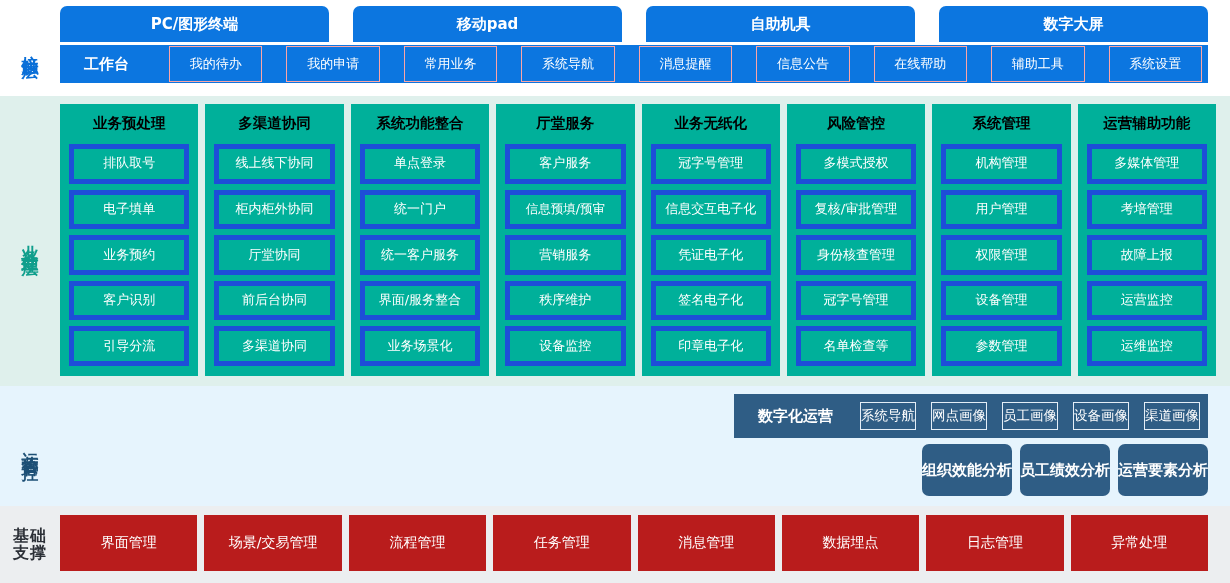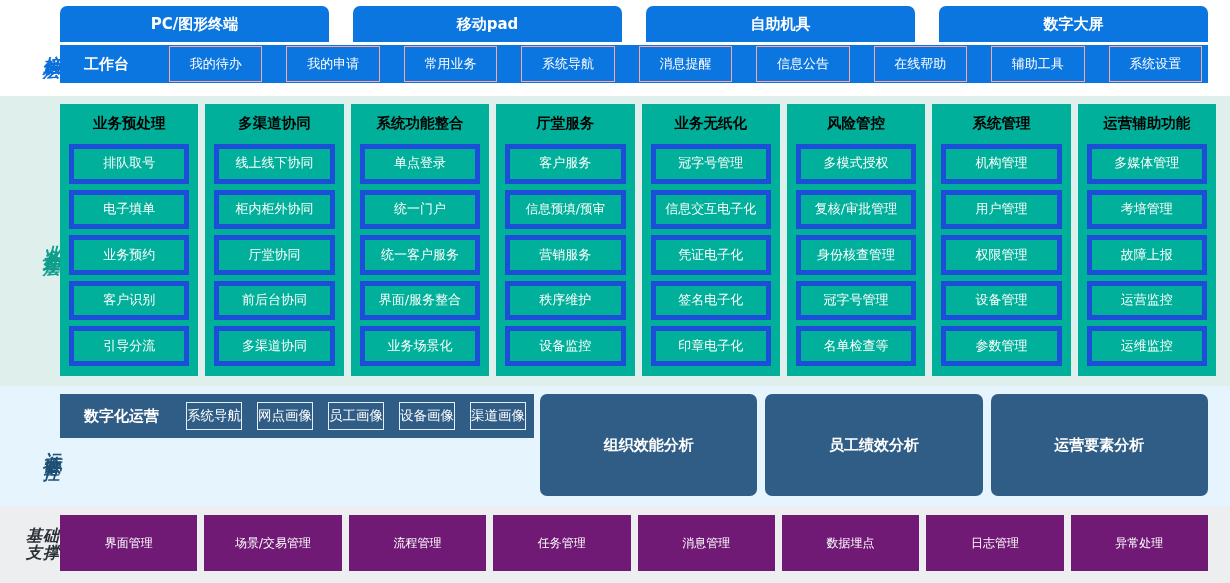--- a/index.html
+++ b/index.html
@@ -8,23 +8,22 @@
     font-family: "DejaVu Sans", "Liberation Sans", sans-serif;
     background: #ffffff;
     overflow: hidden;
   }
   #app { width: 1230px; height: 583px; position: relative; background:#fff; }
 
   
   .layer { display: flex; align-items: stretch; width: 1230px; }
   .layer-label {
     width: 60px; flex: 0 0 60px;
-    display: flex; align-items: center; justify-content: flex-end;
+    display: flex; align-items: center; justify-content: center;
     font-weight: bold;
-    font-style: italic;
   }
   .vlabel {
     writing-mode: vertical-rl;
     text-orientation: upright;
     letter-spacing: 4px;
     line-height: 1;
     font-size: 17px;
   }
   .layer-body { flex: 1 1 auto; }
 
@@ -92,21 +91,21 @@
     text-align: center;
     line-height: 1.15;
     padding: 1px 2px;
     white-space: nowrap;
   }
   .biz-item.two-line { white-space: normal; font-size: 12.5px; }
 
   
   #layer-ops { background: #e6f4fd; height: 120px; }
   #layer-ops .layer-label { color: #1d4f75; }
-  #layer-ops .layer-body { padding: 8px 22px 10px 0; display:flex; flex-direction:row; gap:6px; height:100%; }
+  #layer-ops .layer-body { padding: 8px 22px 10px 0; display:flex; flex-direction:column; gap:6px; height:100%;align-items:flex-end; }
 
   .ops-portrait-bar {
     background: #2f5d85;
     height: 44px;
     display: flex; align-items: center;
     padding: 0 8px; gap: 15px;
   }
   .ops-portrait-title {
     color: #ffffff; font-size: 15px; font-weight: bold;
     padding: 0 12px 0 16px; white-space: nowrap;
@@ -132,22 +131,22 @@
   .blabel2 {
     font-size: 16px; font-weight: bold; line-height: 1.05;
     text-align: center; letter-spacing: 1px;
   }
   #layer-base .layer-body {
     padding: 9px 22px 12px 0;
     display: flex; gap: 7px; height: 100%;
   }
   .base-chip {
     flex: 1 1 0;
-    background: #701a75;
-    color: #ffffff; font-size: 12px;
+    background: #b91c1c;
+    color: #ffffff; font-size: 14px;
     display: flex; align-items: center; justify-content: center;
     white-space: nowrap;
   }
 </style>
 </head>
 <body>
 
 <div id="app">
 
   <section class="layer" id="layer-contact">

